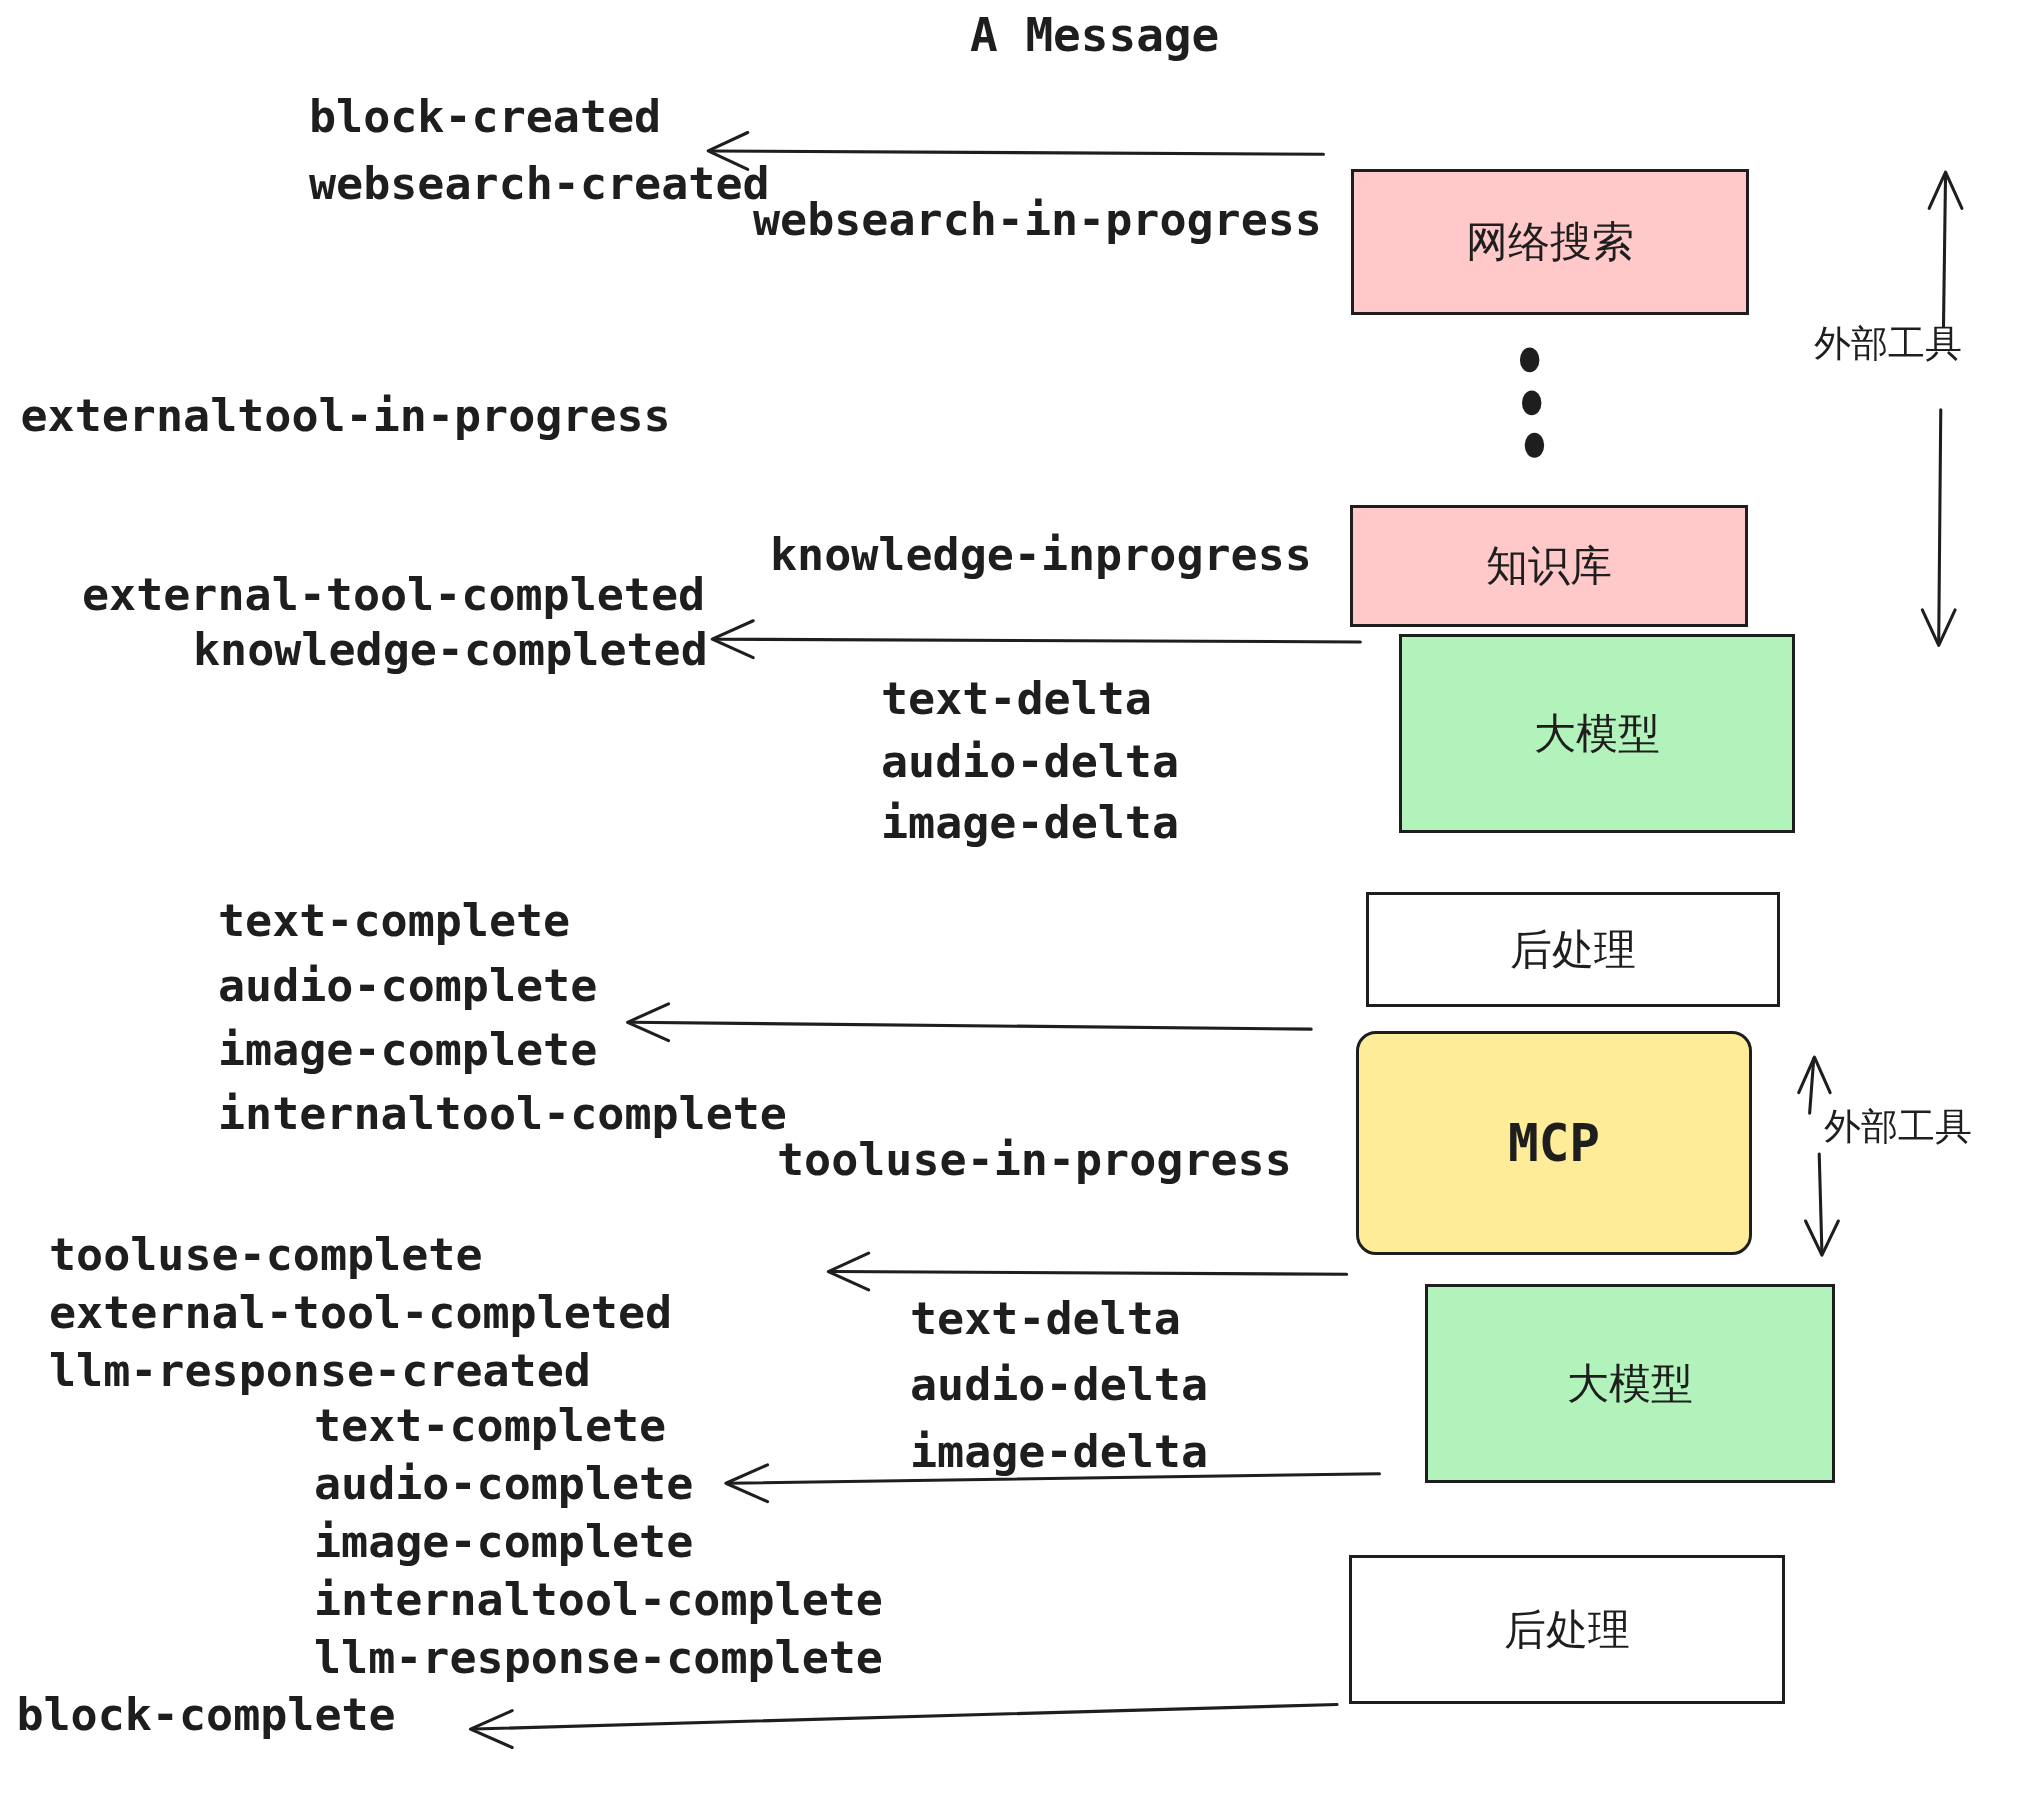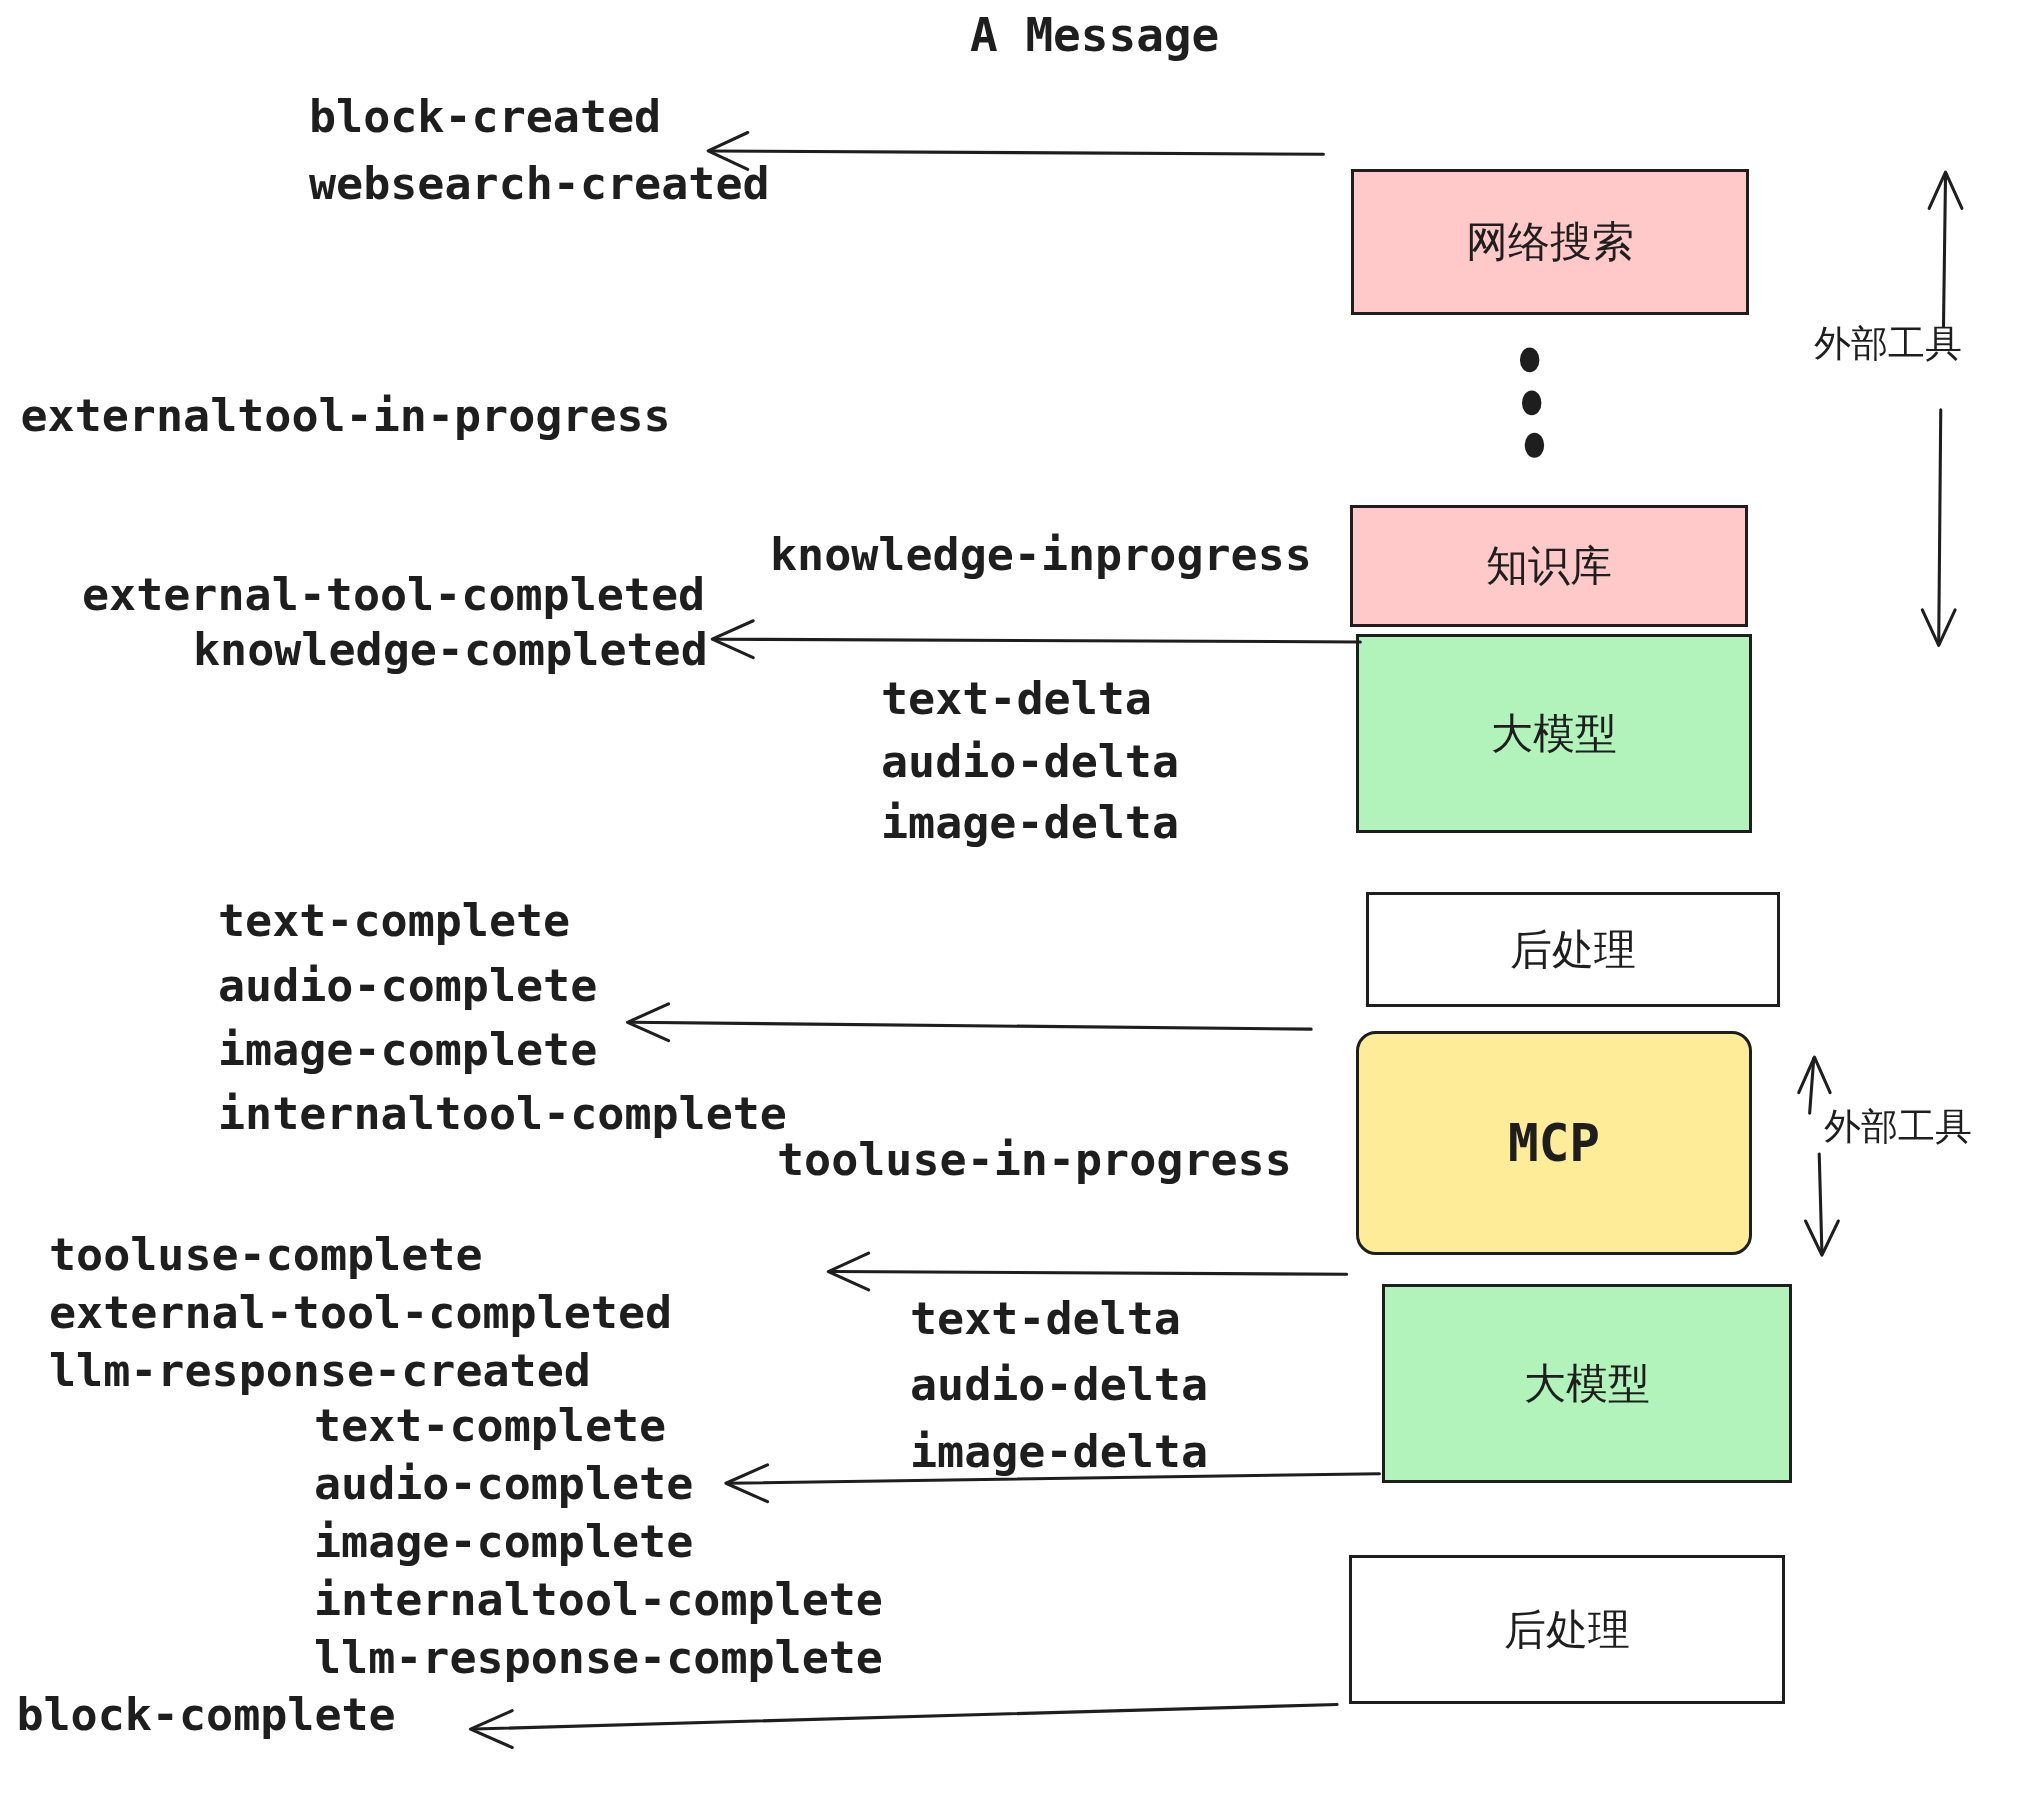--- a/index.html
+++ b/index.html
@@ -19,39 +19,40 @@
   }
   .box .lbl{
     font-family:Liberation Sans, sans-serif;
     font-size:42px;line-height:1;font-weight:normal;
   }
   .box .lbl.mono{
     font-family:"DejaVu Sans Mono","Liberation Mono",monospace;
     font-size:51px;font-weight:bold;
   }
   .fill-pink{background:var(--pink,#ffc9c9);}
-  .fill-green{background:var(--green,#b2f2bb);}
+  .fill-green{background:var(--green,#b2f2bb);margin-left:43px;}
   .fill-yellow{background:var(--yellow,#ffec99);border-radius:20px;}
   .fill-white{background:var(--white,#ffffff);}
   .side{
     position:absolute;font-family:Liberation Mono, monospace;
     font-size:37px;line-height:1;white-space:pre;
   }
   svg.connectors{position:absolute;left:0;top:0;width:2035px;height:1796px;pointer-events:none;}
   svg.connectors *{stroke:var(--ink,#1e1e1e);}
 </style>
 </head>
 <body>
 
 <div id="canvas">
 
   <div class="t title" style="left:970px;top:9px">A Message</div>
 
   <div class="t" style="left:309px;top:91px">block-created</div>
   <div class="t" style="left:309px;top:158px">websearch-created</div>
+  <div class="t" style="left:753px;top:194px">websearch-in-progress</div>
   <div class="t" style="left:20.5px;top:390px">externaltool-in-progress</div>
   <div class="t" style="left:770px;top:529px">knowledge-inprogress</div>
   <div class="t" style="left:82px;top:569px">external-tool-completed</div>
   <div class="t" style="left:193px;top:624px">knowledge-completed</div>
 
   <div class="t" style="left:881px;top:673px">text-delta</div>
   <div class="t" style="left:881px;top:736px">audio-delta</div>
   <div class="t" style="left:881px;top:797px">image-delta</div>
 
   <div class="t" style="left:218px;top:895px">text-complete</div>

